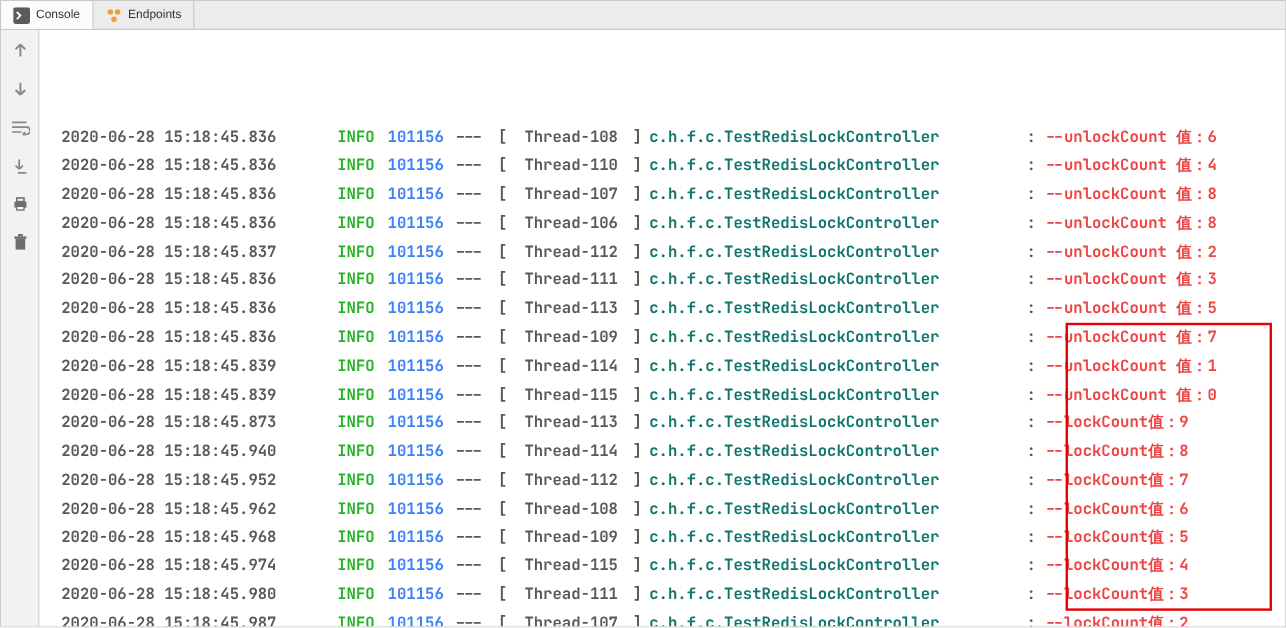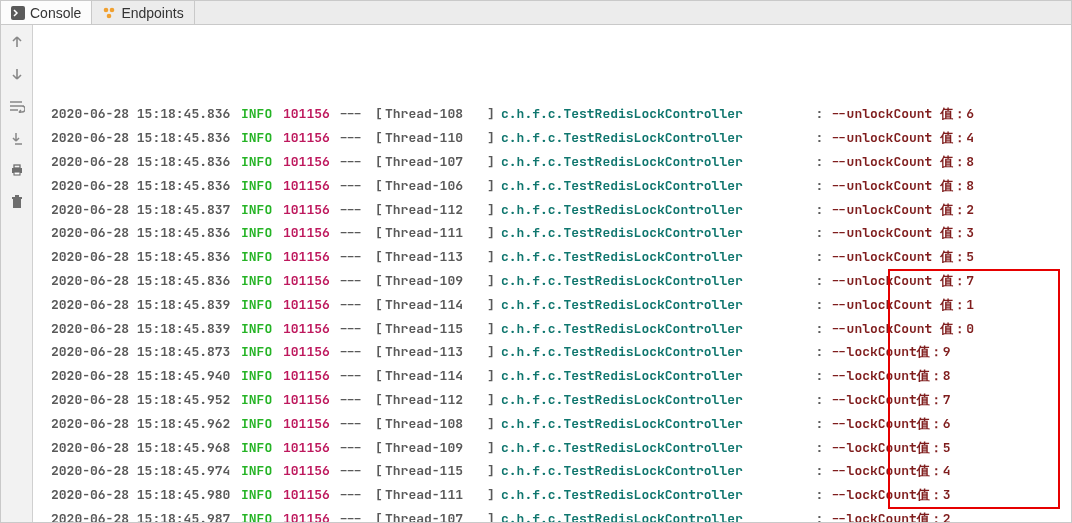--- a/index.html
+++ b/index.html
@@ -23,21 +23,21 @@
       border-bottom: 1px solid #c9c9c9;
       height: 24px;
     }
     .tab {
       display: flex;
       align-items: center;
       padding: 0 10px;
       gap: 5px;
       border-right: 1px solid #c9c9c9;
       cursor: pointer;
-      font-size: 14px;
+      font-size: 10px;
       color: #333;
     }
     .tab.active {
       background: #fcfcfc;
     }
     .tab-icon {
       display: inline-flex;
       width: 14px;
       height: 14px;
     }
@@ -74,29 +74,29 @@
       font-family: "Consolas", "JetBrains Mono", "Courier New", monospace;
       font-size: 13px;
       line-height: 23.8px;
       white-space: pre;
       font-weight: bold;
     }
     .log-row {
       display: flex;
     }
     .ts { color: #595959; width: 190px; }
-    .lvl { color: #24b324; width: 42px; }
-    .pid { color: #be185d; width: 56px; }
+    .lvl { color: #24b324; width: 42px; margin-left: 40px; }
+    .pid { color: #3b82f6; width: 56px; }
     .dash { color: #595959; width: 36px; }
     .br  { color: #595959; width: 10px; }
-    .thr { color: #595959; width: 102px; text-align: left; }
+    .thr { color: #595959; width: 102px; text-align: center; }
     .brc { color: #595959; width: 14px; }
     .cls { color: #0f766e; width: 260px; }
     .sep { color: #595959; width: 70px; text-align: right; }
-    .msg { color: #7f1d1d; text-align: center; }
+    .msg { color: #ef4444; text-align: center; }
     .highlight-box {
       position: absolute;
       border: 2px solid #e60000;
       pointer-events: none;
     }
   </style>
 </head>
 <body>
 
 <div class="container">

